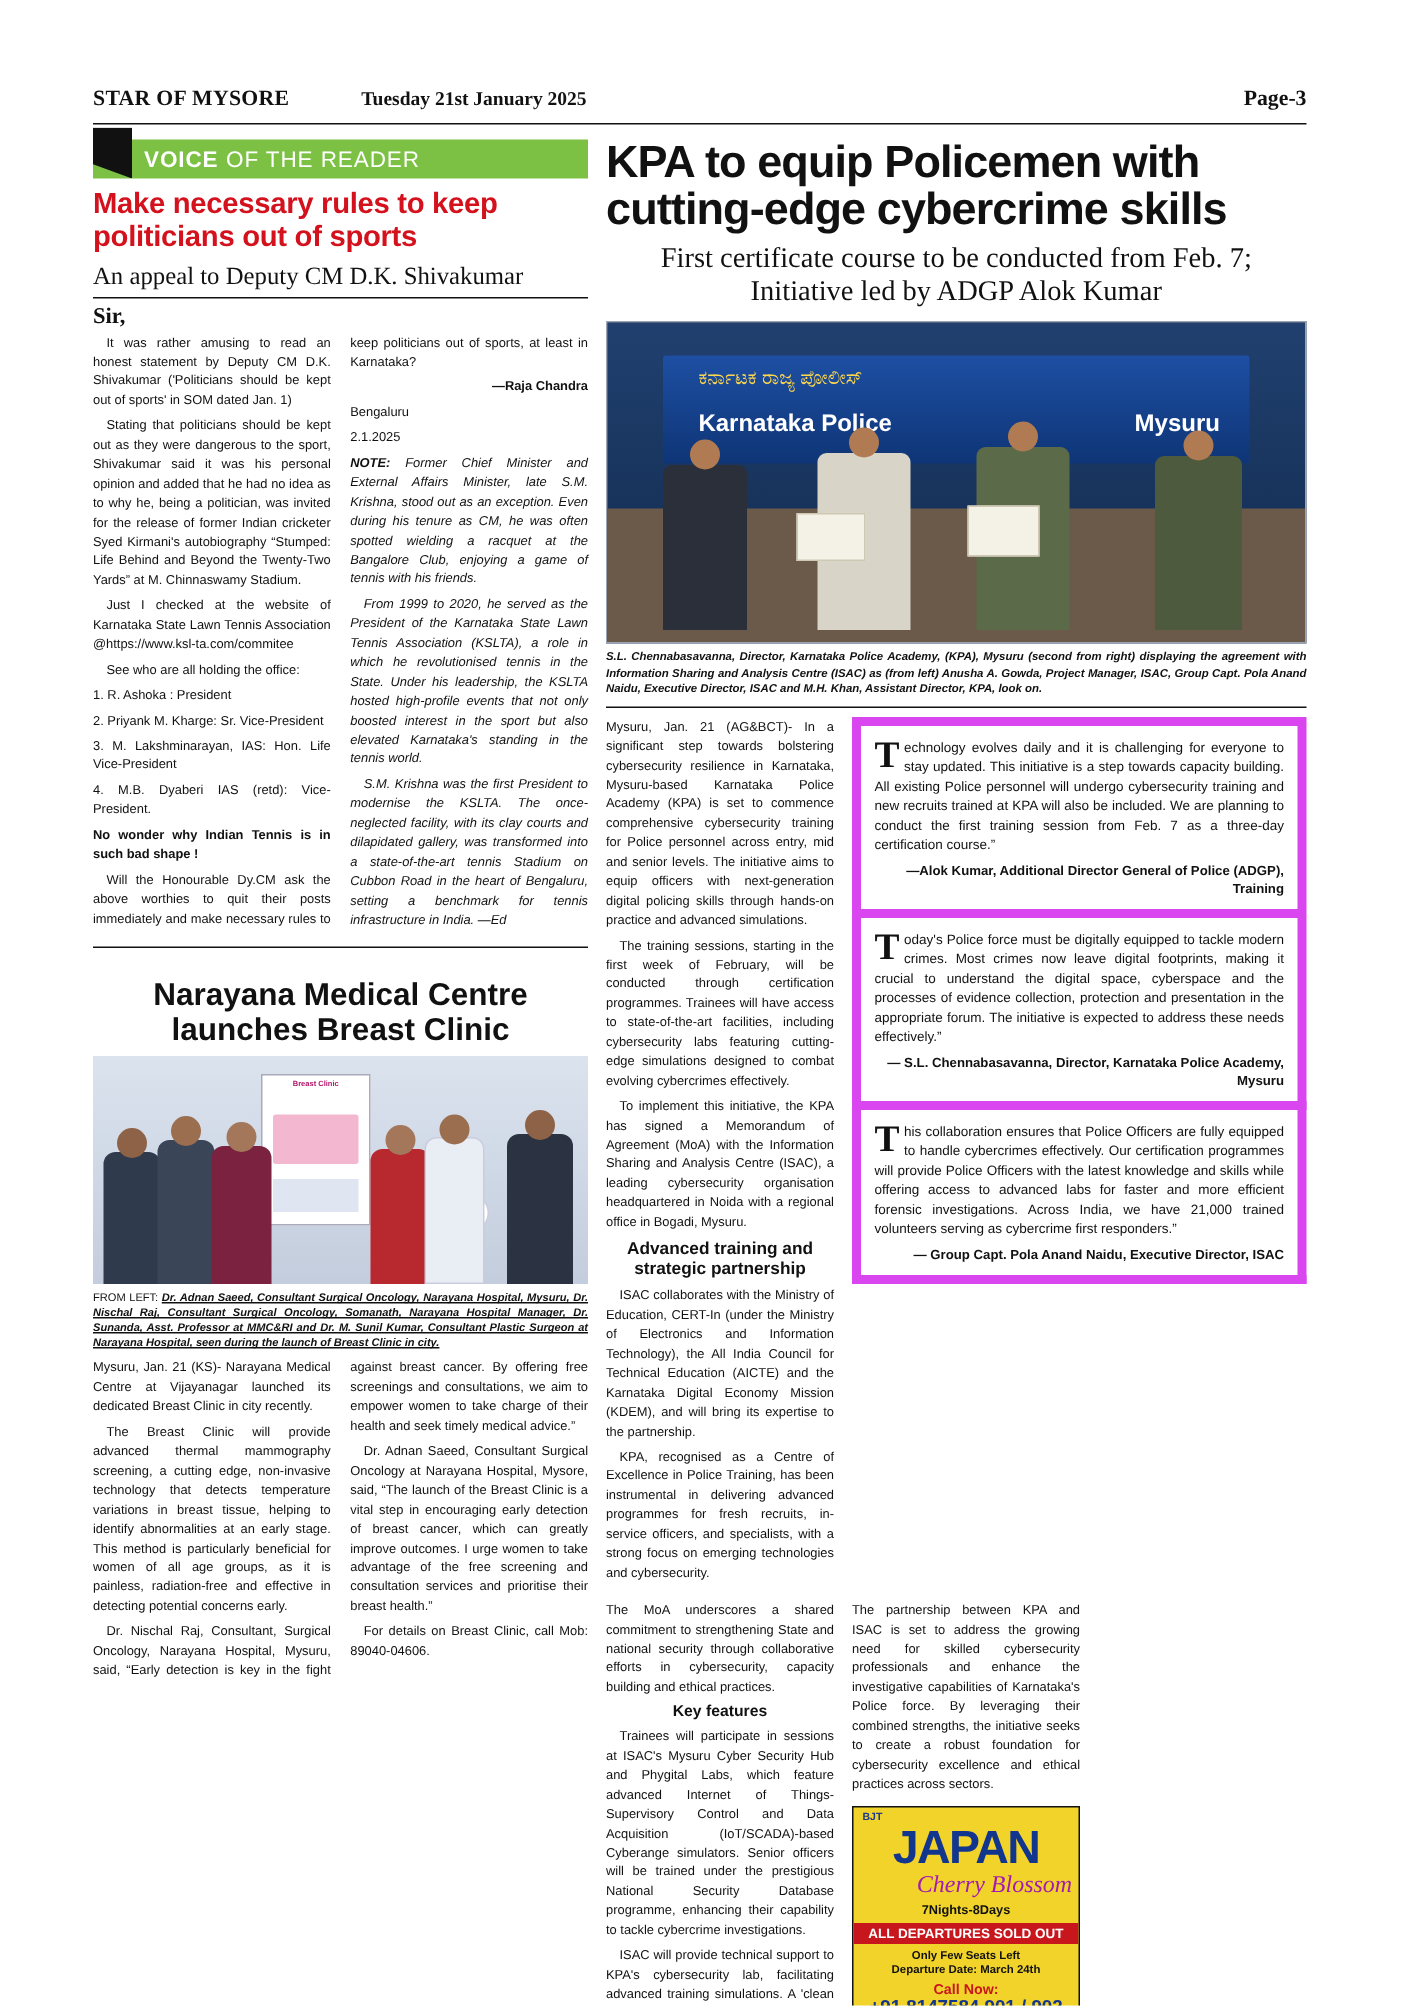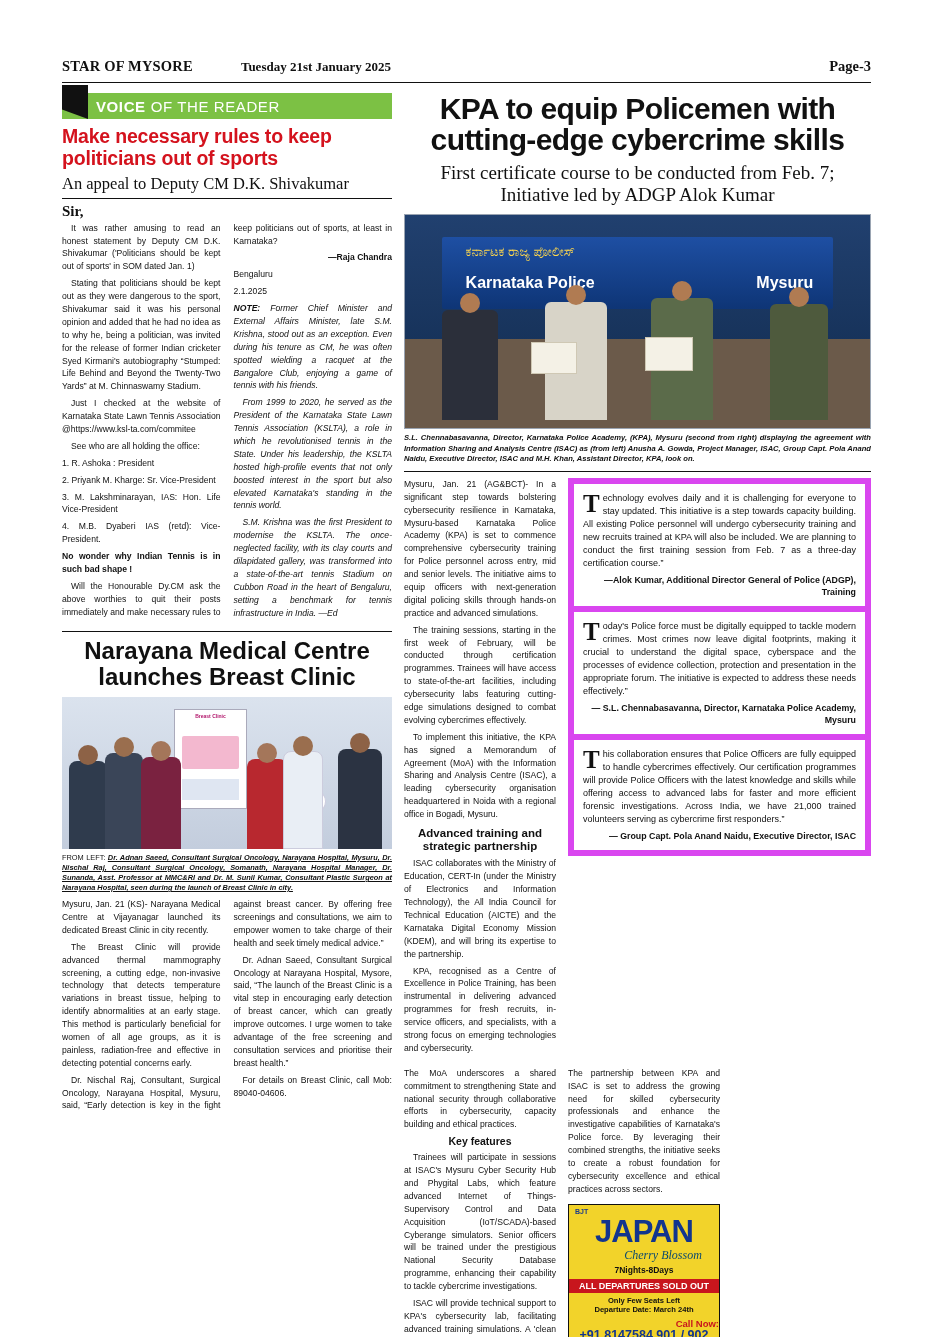--- a/index.html
+++ b/index.html
@@ -57,35 +57,35 @@
     text-align:justify; margin-top:2px;
   }
   .two-col p { margin:0 0 4px 0; text-indent:9px; }
   .two-col p.noind { text-indent:0; }
   .two-col .bold { font-weight:bold; }
   .two-col .right { text-align:right; display:block; text-indent:0; }
   .two-col p.italblk { font-style:italic; }
 
   
   .nm-head {
-    font-family:"Liberation Sans", sans-serif; font-weight:bold; font-size:24px;
+    font-family:"Liberation Sans", sans-serif; font-weight:bold; font-size:21px;
     line-height:1.1; text-align:center; margin:10px 0 6px 0;
-    border-top:1.5px solid #111; padding-top:6px;
+    border-top:1.5px solid #111; padding-top:20px;
   }
   .nm-photo {
     width:100%; height:152px; position:relative; overflow:hidden;
     background:linear-gradient(#c9d4e4,#b3bfd2);
   }
   .nm-cap { font-size:7.4px; line-height:1.36; margin:4px 0 5px 0; text-align:justify; }
   .nm-cap .u { text-decoration:underline; font-style:italic; font-weight:bold; }
 
   
   .kpa-head {
     font-family:"Liberation Sans", sans-serif; font-weight:bold;
-    font-size:30px; line-height:1.04; letter-spacing:-.6px; text-align:center;
+    font-size:30px; line-height:1.04; letter-spacing:-.6px; text-align:left;
     margin:0;
   }
   .kpa-sub {
     font-family:"Liberation Serif", serif; font-size:19px; line-height:1.16;
     text-align:center; margin:7px 0 8px 0;
   }
   .kpa-photo {
     width:100%; height:215px; position:relative; overflow:hidden;
     background:#2b3c57; border:1px solid #9aa4b2;
   }
@@ -122,26 +122,26 @@
   .bcol.wide { width:152px; }
   .keyf { font-family:"Liberation Sans", sans-serif; font-weight:bold; font-size:10.5px; text-align:center; margin:4px 0 4px 0; }
 
   
   .ad {
     border:1px solid #111; background:#f2d32a; width:100%; height:176px;
     position:relative; overflow:hidden; text-align:center; margin-top:8px;
   }
   .ad .ad-logo { font-size:7px; font-weight:bold; color:#1b3a8c; text-align:left; padding:3px 0 0 6px; }
   .ad .jp { font-family:"Liberation Sans", sans-serif; font-weight:bold; font-size:31px; color:#12358e; line-height:1; letter-spacing:-1px; margin-top:1px; }
-  .ad .cb { font-family:"Liberation Serif", serif; font-style:italic; font-size:12px; color:#0c4a6e; margin-top:1px;padding-left:38px; }
+  .ad .cb { font-family:"Liberation Serif", serif; font-style:italic; font-size:16px; color:#a21caf; margin-top:1px;padding-left:38px; }
   .ad .nn { font-size:8.5px; font-weight:bold; color:#111; margin-top:2px; }
   .ad .sold { background:#c8161d; color:#fff; font-size:9px; font-weight:bold; padding:2px 0; margin-top:4px; }
   .ad .few { font-size:7.6px; color:#111; margin-top:3px; font-weight:bold; }
   .ad .dep { font-size:7.6px; color:#111; font-weight:bold; }
-  .ad .cn { font-size:9.5px; color:#c8161d; font-weight:bold; margin-top:4px;text-align:right; }
+  .ad .cn { font-size:9.5px; color:#c8161d; font-weight:bold; margin-top:4px; }
   .ad .ph { font-size:12.5px; color:#12358e; font-weight:bold; line-height:1.1; }
 
   
   .ph-bg { position:absolute; inset:0; }
   .banner {
     position:absolute; left:8%; top:10%; width:84%; height:34%;
     background:linear-gradient(#1e4fa3,#0e3576); border-radius:2px;
   }
   .banner .kn { position:absolute; left:6%; top:10%; font-size:13px; color:#ffd84d; font-weight:normal; }
   .banner .kn2 { position:absolute; left:6%; top:52%; font-size:16px; color:#fff; font-weight:bold; }

